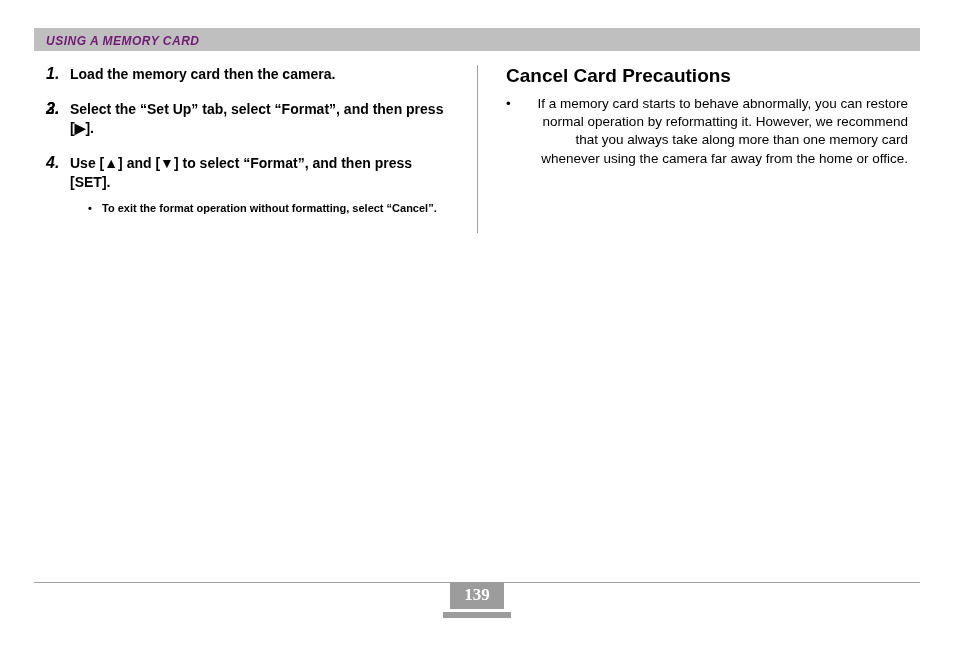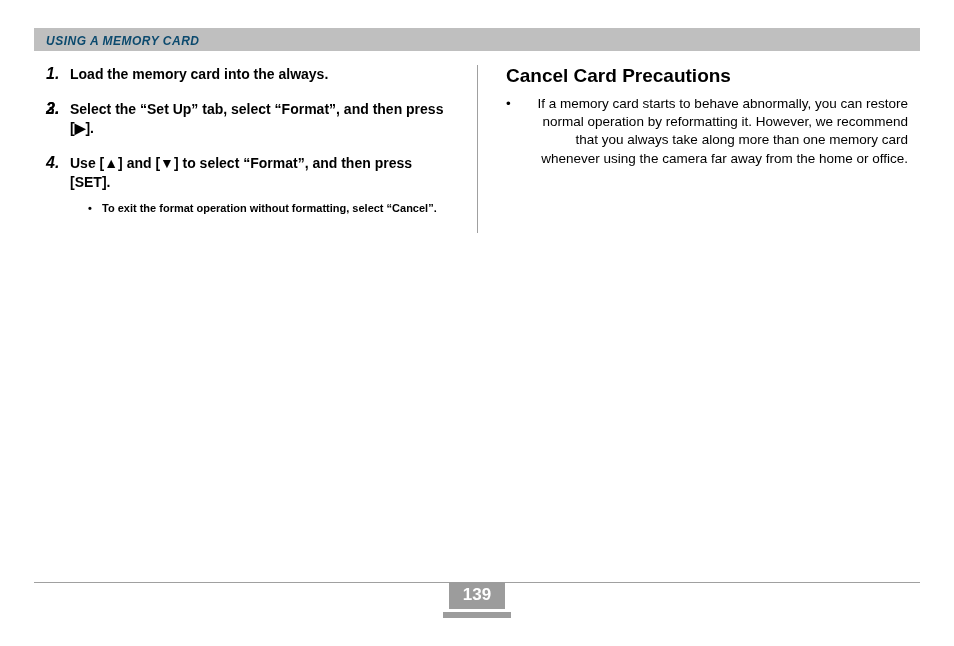--- a/index.html
+++ b/index.html
@@ -21,21 +21,21 @@
   .header-bar {
     background: #bfbfbf;
     padding: 3px 8px 2px 12px;
     margin-bottom: 14px;
   }
   .header-bar span {
     font-size: 12px;
     font-weight: bold;
     font-style: italic;
     letter-spacing: 0.5px;
-    color: #0c4a6e;
+    color: #701a75;
   }
   .columns {
     display: flex;
     gap: 0;
   }
   .col {
     width: 50%;
     box-sizing: border-box;
   }
   .col-left {
@@ -126,20 +126,21 @@
   }
   .page-number {
     display: inline-block;
     background: #9c9c9c;
     color: #fff;
     font-weight: bold;
     font-size: 17px;
     padding: 3px 14px 4px;
     position: relative;
     top: -1px;
+    font-family: Liberation Serif, serif;
   }
   .pn-bottombar {
     width: 68px;
     height: 6px;
     background: #9c9c9c;
     margin: 2px auto 0;
   }
   .tri {
     font-family: "Arial", sans-serif;
   }
@@ -152,21 +153,21 @@
   <div class="header-bar">
     <span>USING A MEMORY CARD</span>
   </div>
 
   <div class="columns">
 
     <div class="col col-left">
       <ol class="ol">
         <li>
           <span class="num">1.</span>
-          <span class="step-text">Load the memory card into the always.</span>
+          <span class="step-text">Load the memory card then the camera.</span>
         </li>
         <li>
           <span class="num">2.</span>
         </li>
         <li>
           <span class="num">3.</span>
           <span class="step-text tri">Select the “Set Up” tab, select “Format”, and then press [▶].</span>
         </li>
         <li>
           <span class="num">4.</span>

